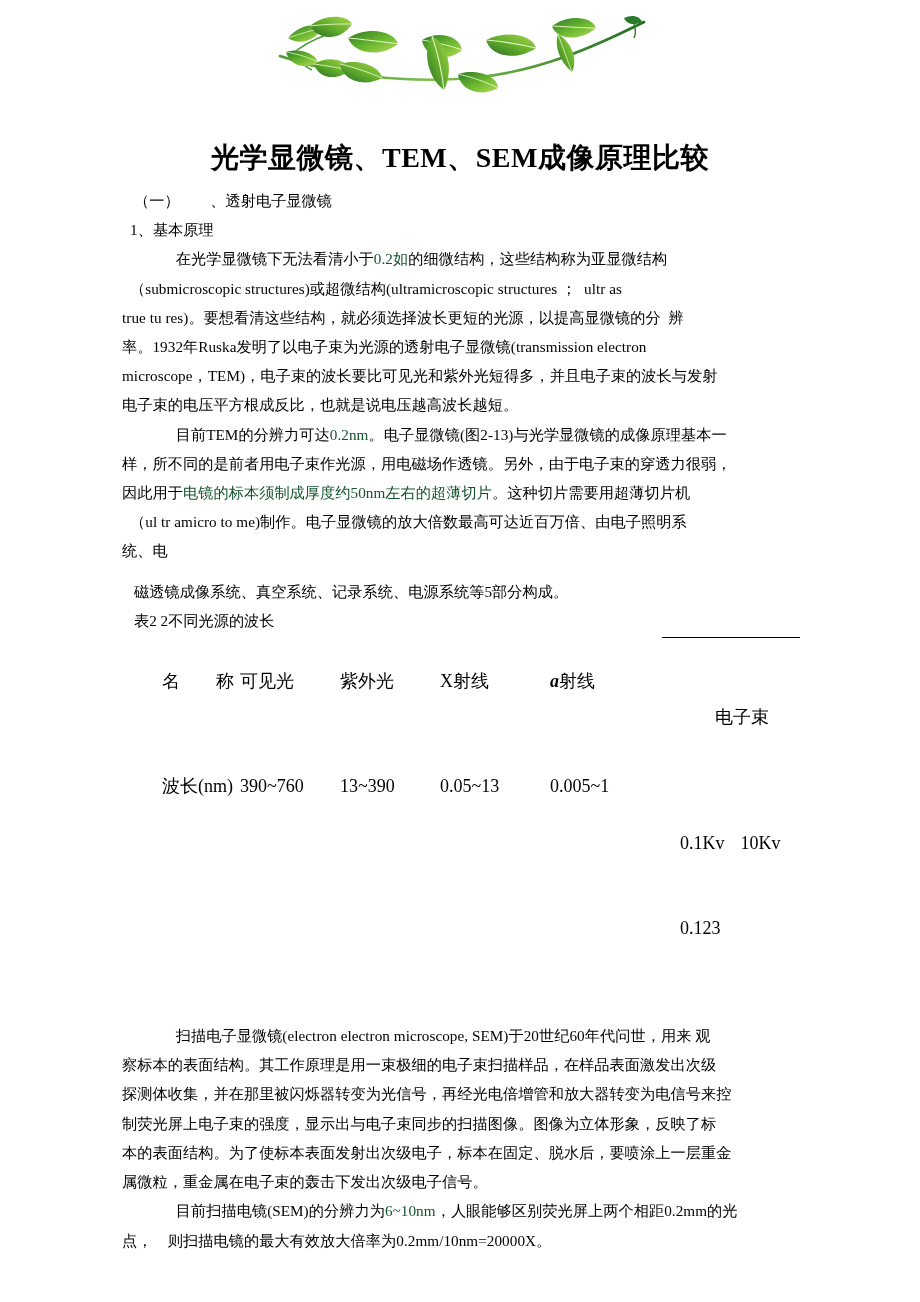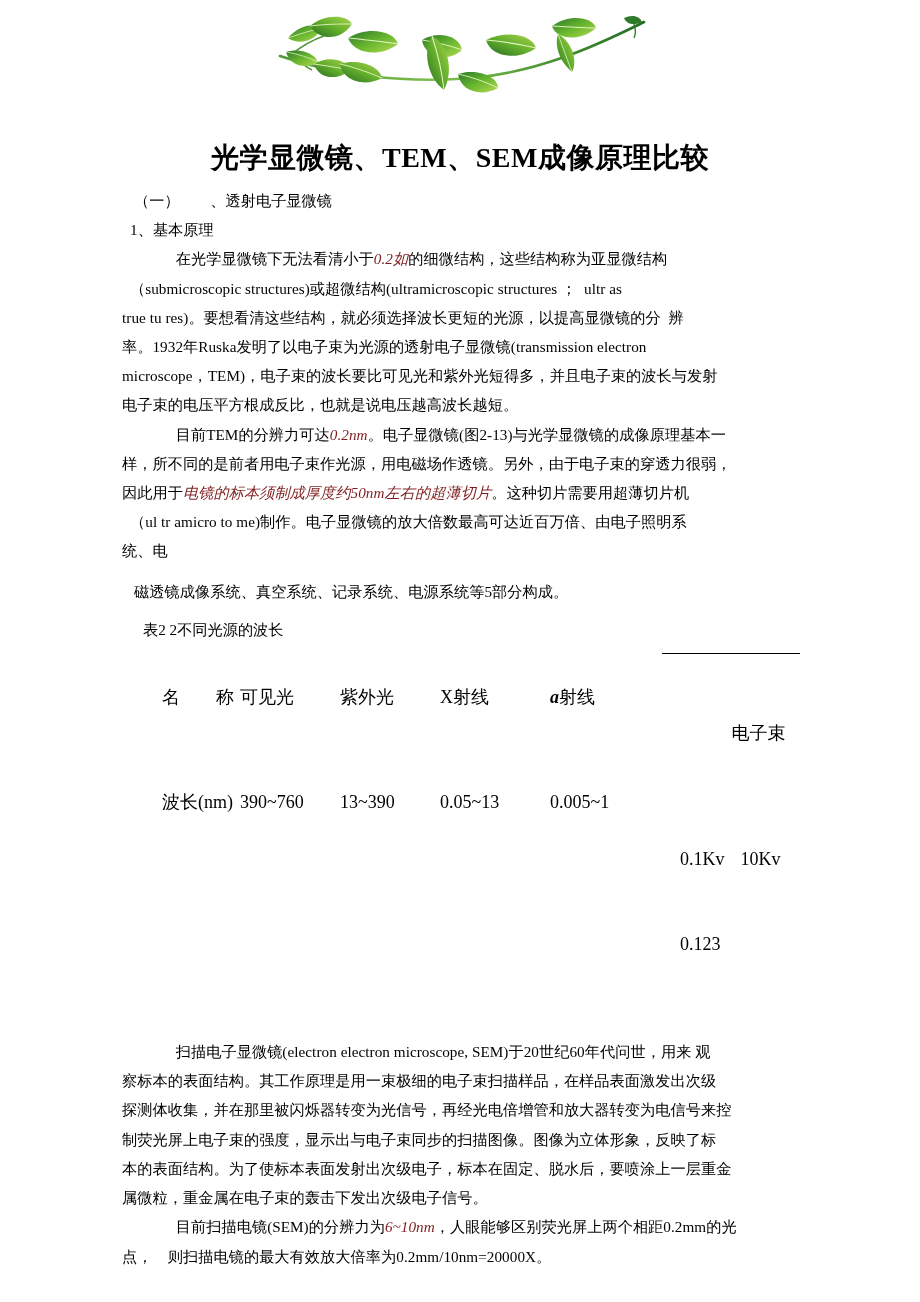--- a/index.html
+++ b/index.html
@@ -66,25 +66,25 @@
     font-family: "Liberation Serif", "DejaVu Serif", serif;
     letter-spacing: 0.05px;
   }
 
   .gap-sm { height: 11px; }
   .gap-md { height: 22px; }
   .gap-lg { height: 36px; }
   .ind-px-8  { padding-left: 8px; }
   .ind-px-12 { padding-left: 12px; }
 
-  .red { color: #7f1d1d; font-style: italic; }
+  .red { color: #14532d; }
 
   
   .wl-table-caption {
-    margin: 9px;
+    margin: 0;
     padding-left: 12px;
     font-size: 15.2px;
     line-height: 29.2px;
   }
   .wl-table {
     position: relative;
     margin-top: 2px;
     width: 680px;
     font-size: 15.2px;
   }
@@ -92,21 +92,21 @@
     display: grid;
     grid-template-columns: 118px 100px 100px 110px 110px 142px;
     align-items: start;
   }
   .wl-cell {
     font-size: 18px;
     line-height: 29.2px;
     white-space: pre;
   }
   .wl-head-row .wl-cell { padding-top: 30px; }
-  .wl-head-row .wl-cell.eb-head { padding-top: 8px; padding-left: 10px; text-align: center; }
+  .wl-head-row .wl-cell.eb-head { padding-top: 8px; padding-left: 10px; }
   .wl-row2 .wl-cell { padding-top: 10px; }
   .wl-name { padding-left: 40px; }
   .wl-italic { font-style: italic; font-weight: bold; }
   .eb-col {
     position: relative;
     padding-left: 10px;
   }
   .eb-rule {
     position: absolute;
     left: 2px;

